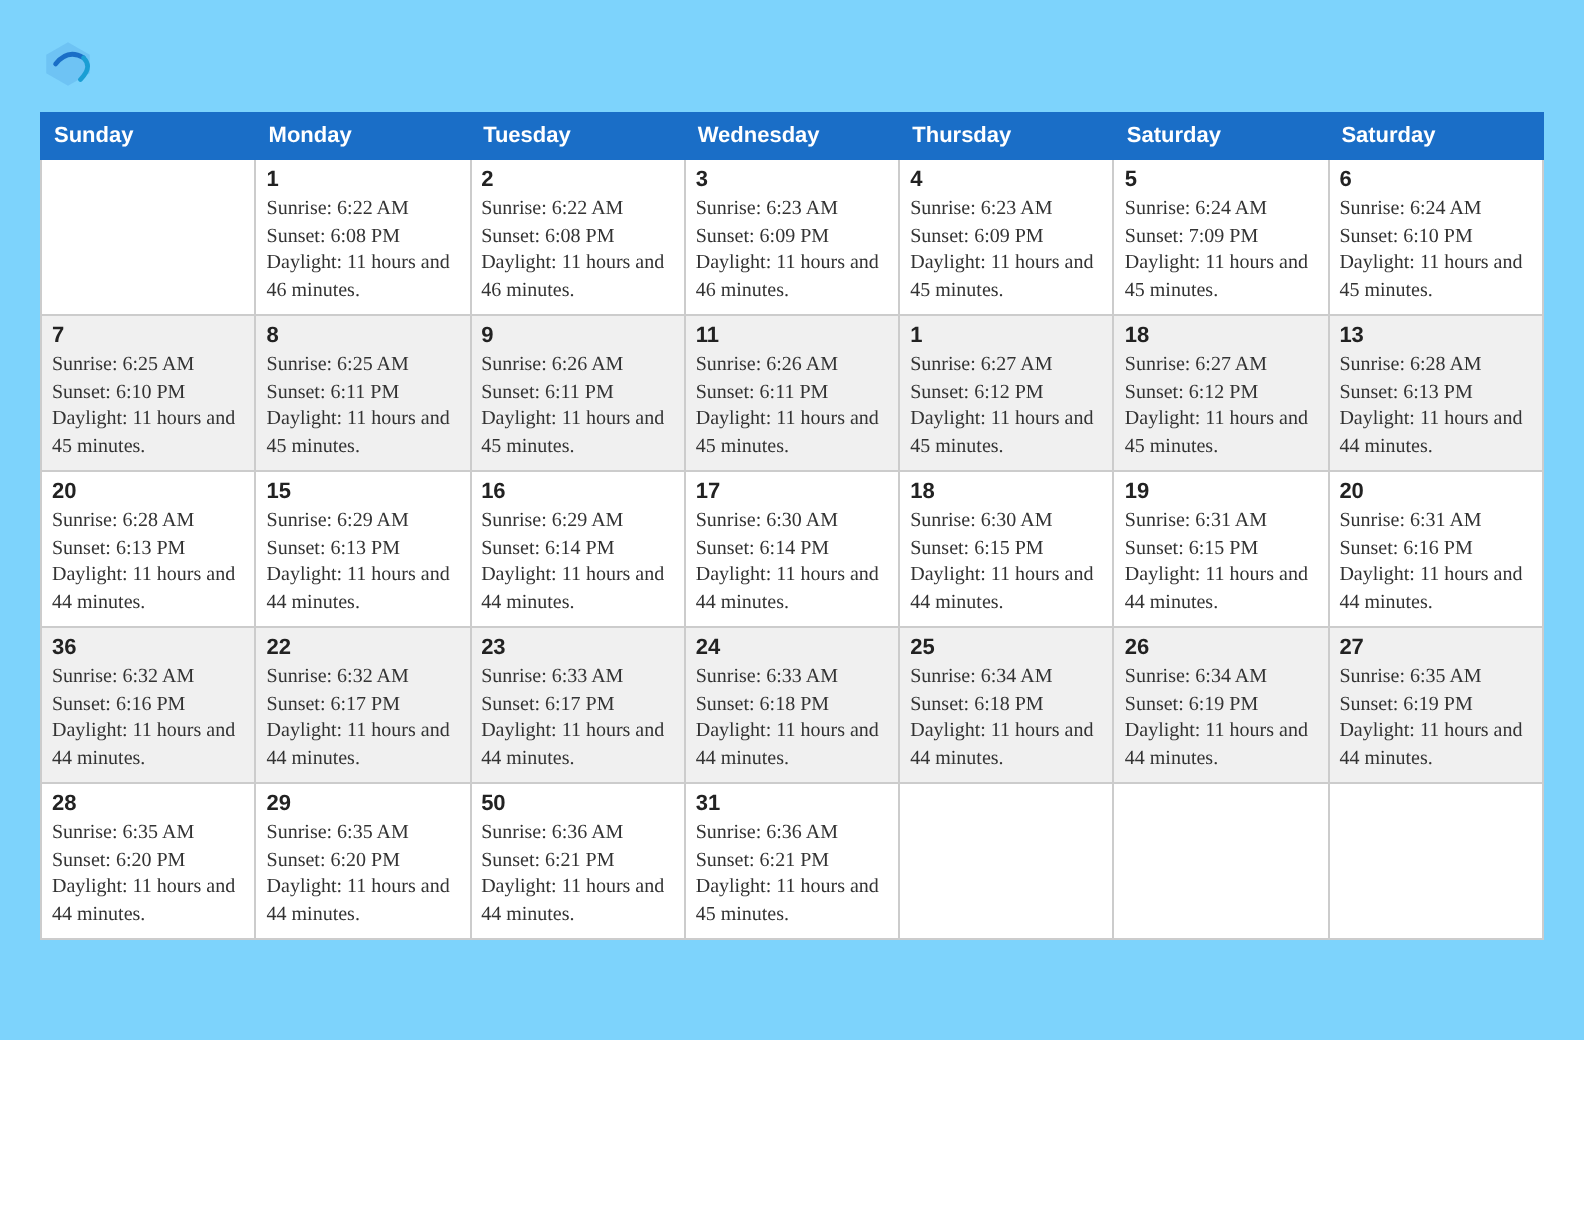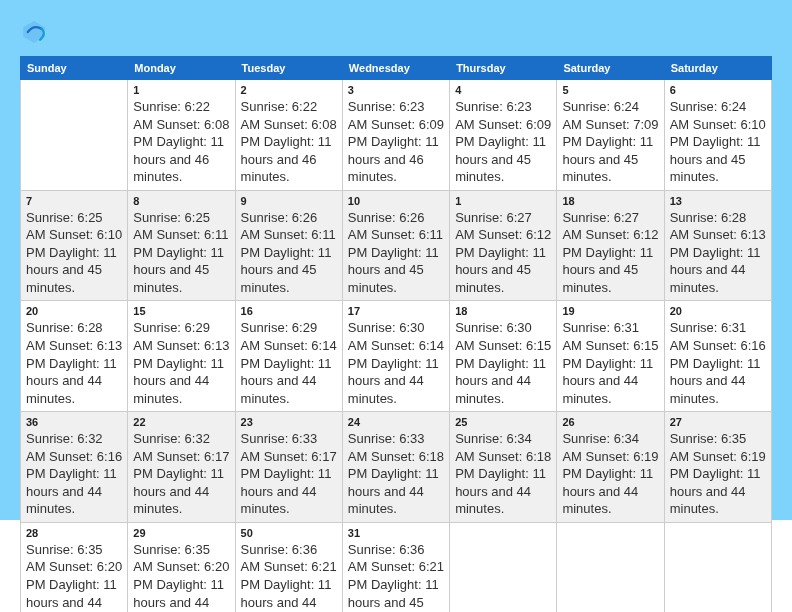--- a/index.html
+++ b/index.html
@@ -73,23 +73,24 @@
       height: 78px;
     }
     .day-num {
       font-size: 11px;
       font-weight: bold;
       color: #222;
       display: block;
       margin-bottom: 2px;
     }
     .day-info {
-      font-size: 13px;
+      font-size: 10px;
       color: #333;
       line-height: 1.35;
+      font-family: Liberation Serif, serif;
     }
     .empty-cell {
       background: #f9f9f9;
     }
     .row-shaded td {
       background: #f0f0f0;
     }
     .row-white td {
       background: #fff;
     }
@@ -190,21 +191,21 @@
 and 45 minutes.</div>
           </td>
           <td>
             <span class="day-num">9</span>
             <div class="day-info">Sunrise: 6:26 AM
 Sunset: 6:11 PM
 Daylight: 11 hours
 and 45 minutes.</div>
           </td>
           <td>
-            <span class="day-num">10</span>
+            <span class="day-num">11</span>
             <div class="day-info">Sunrise: 6:26 AM
 Sunset: 6:11 PM
 Daylight: 11 hours
 and 45 minutes.</div>
           </td>
           <td>
             <span class="day-num">1</span>
             <div class="day-info">Sunrise: 6:27 AM
 Sunset: 6:12 PM
 Daylight: 11 hours

